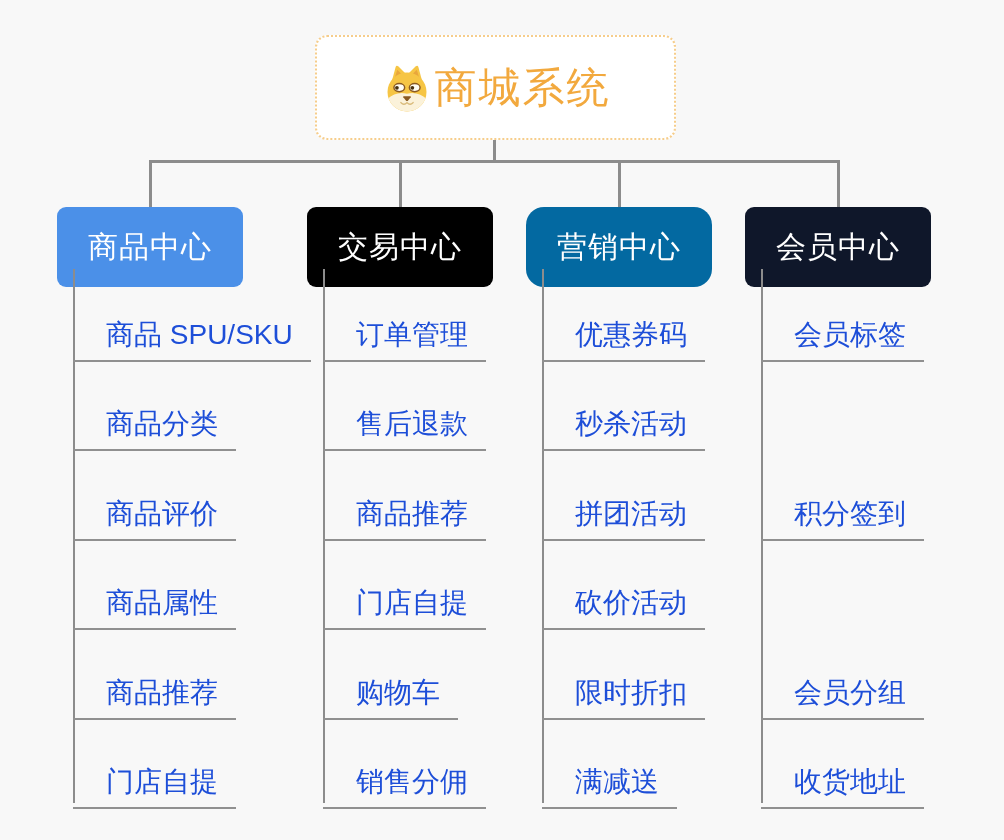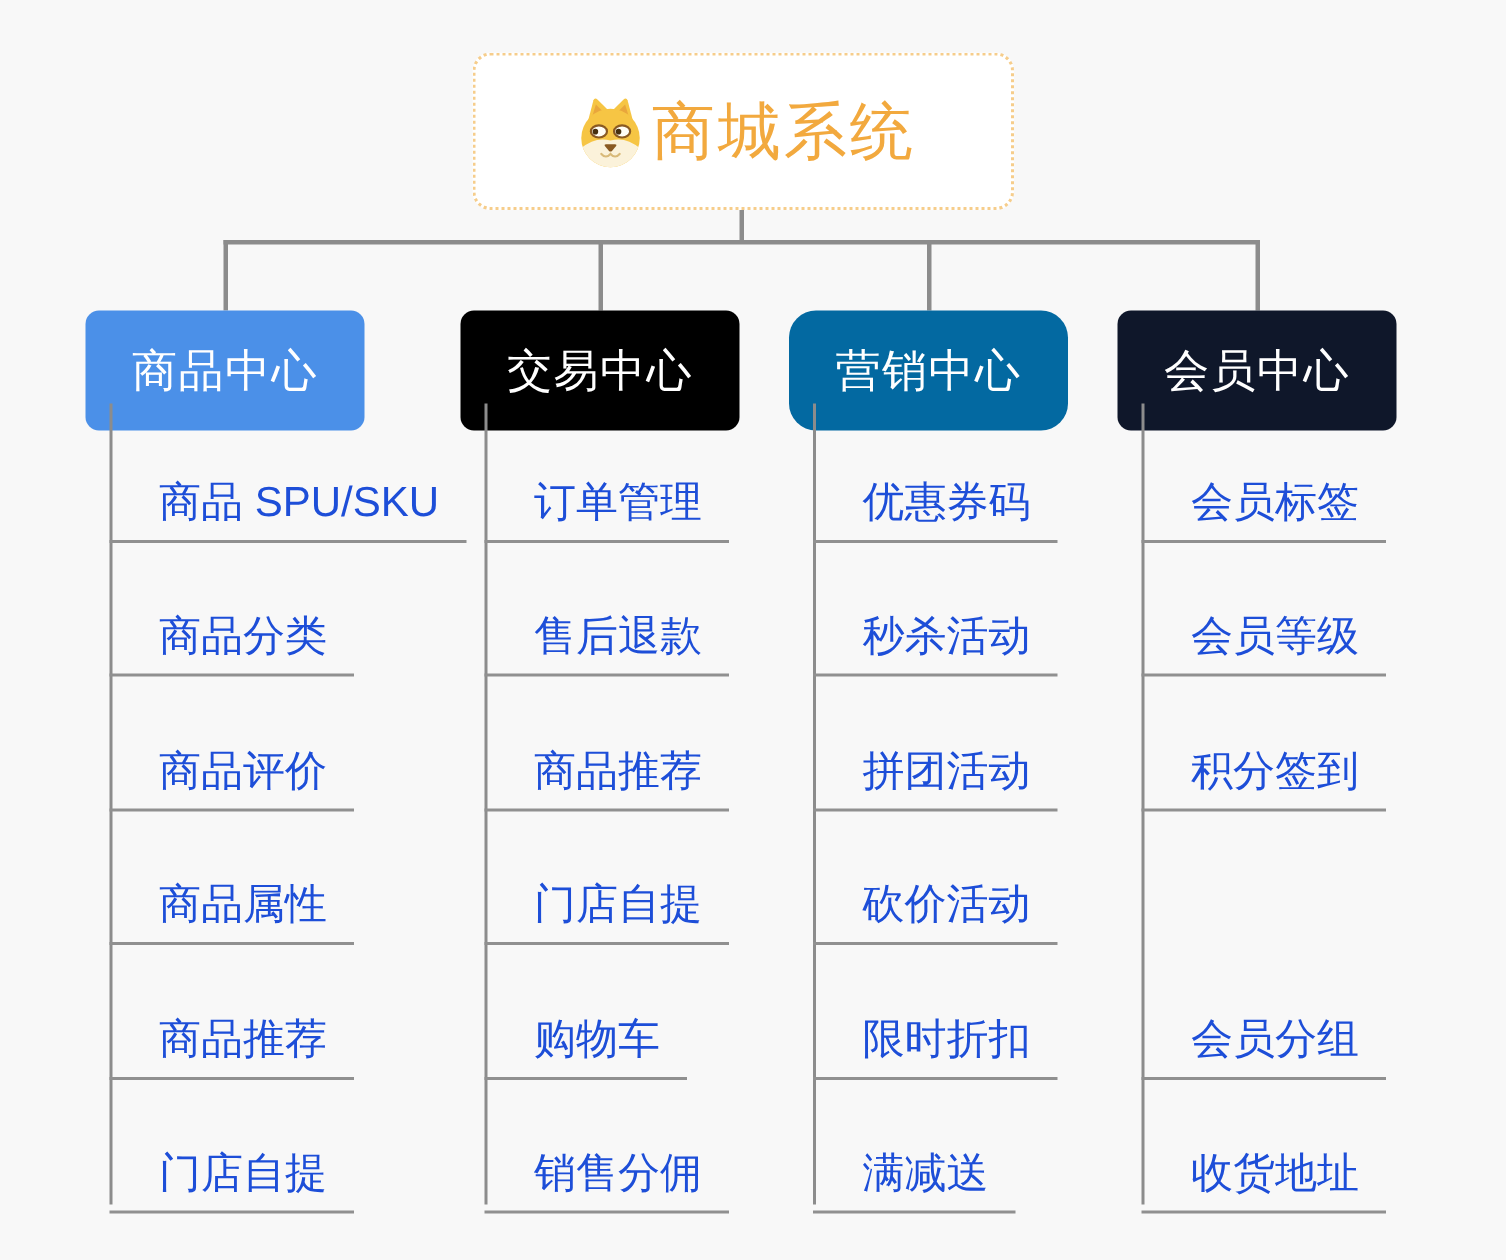--- a/index.html
+++ b/index.html
@@ -114,19 +114,18 @@
     <div class="item i2">拼团活动</div>
     <div class="item i3">砍价活动</div>
     <div class="item i4">限时折扣</div>
     <div class="item i5">满减送</div>
   </div>
 
   <div class="branch-col col-3">
     <div class="branch-header" style="background-color: #0f172a;">会员中心</div>
     <div class="spine" style="background:#8C8C8C;"></div>
     <div class="item i0">会员标签</div>
-    <div class="item i1">会员等级</div>
     <div class="item i2">积分签到</div>
     <div class="item i4">会员分组</div>
     <div class="item i5">收货地址</div>
   </div>
 
 </div>
 
 </body></html>

